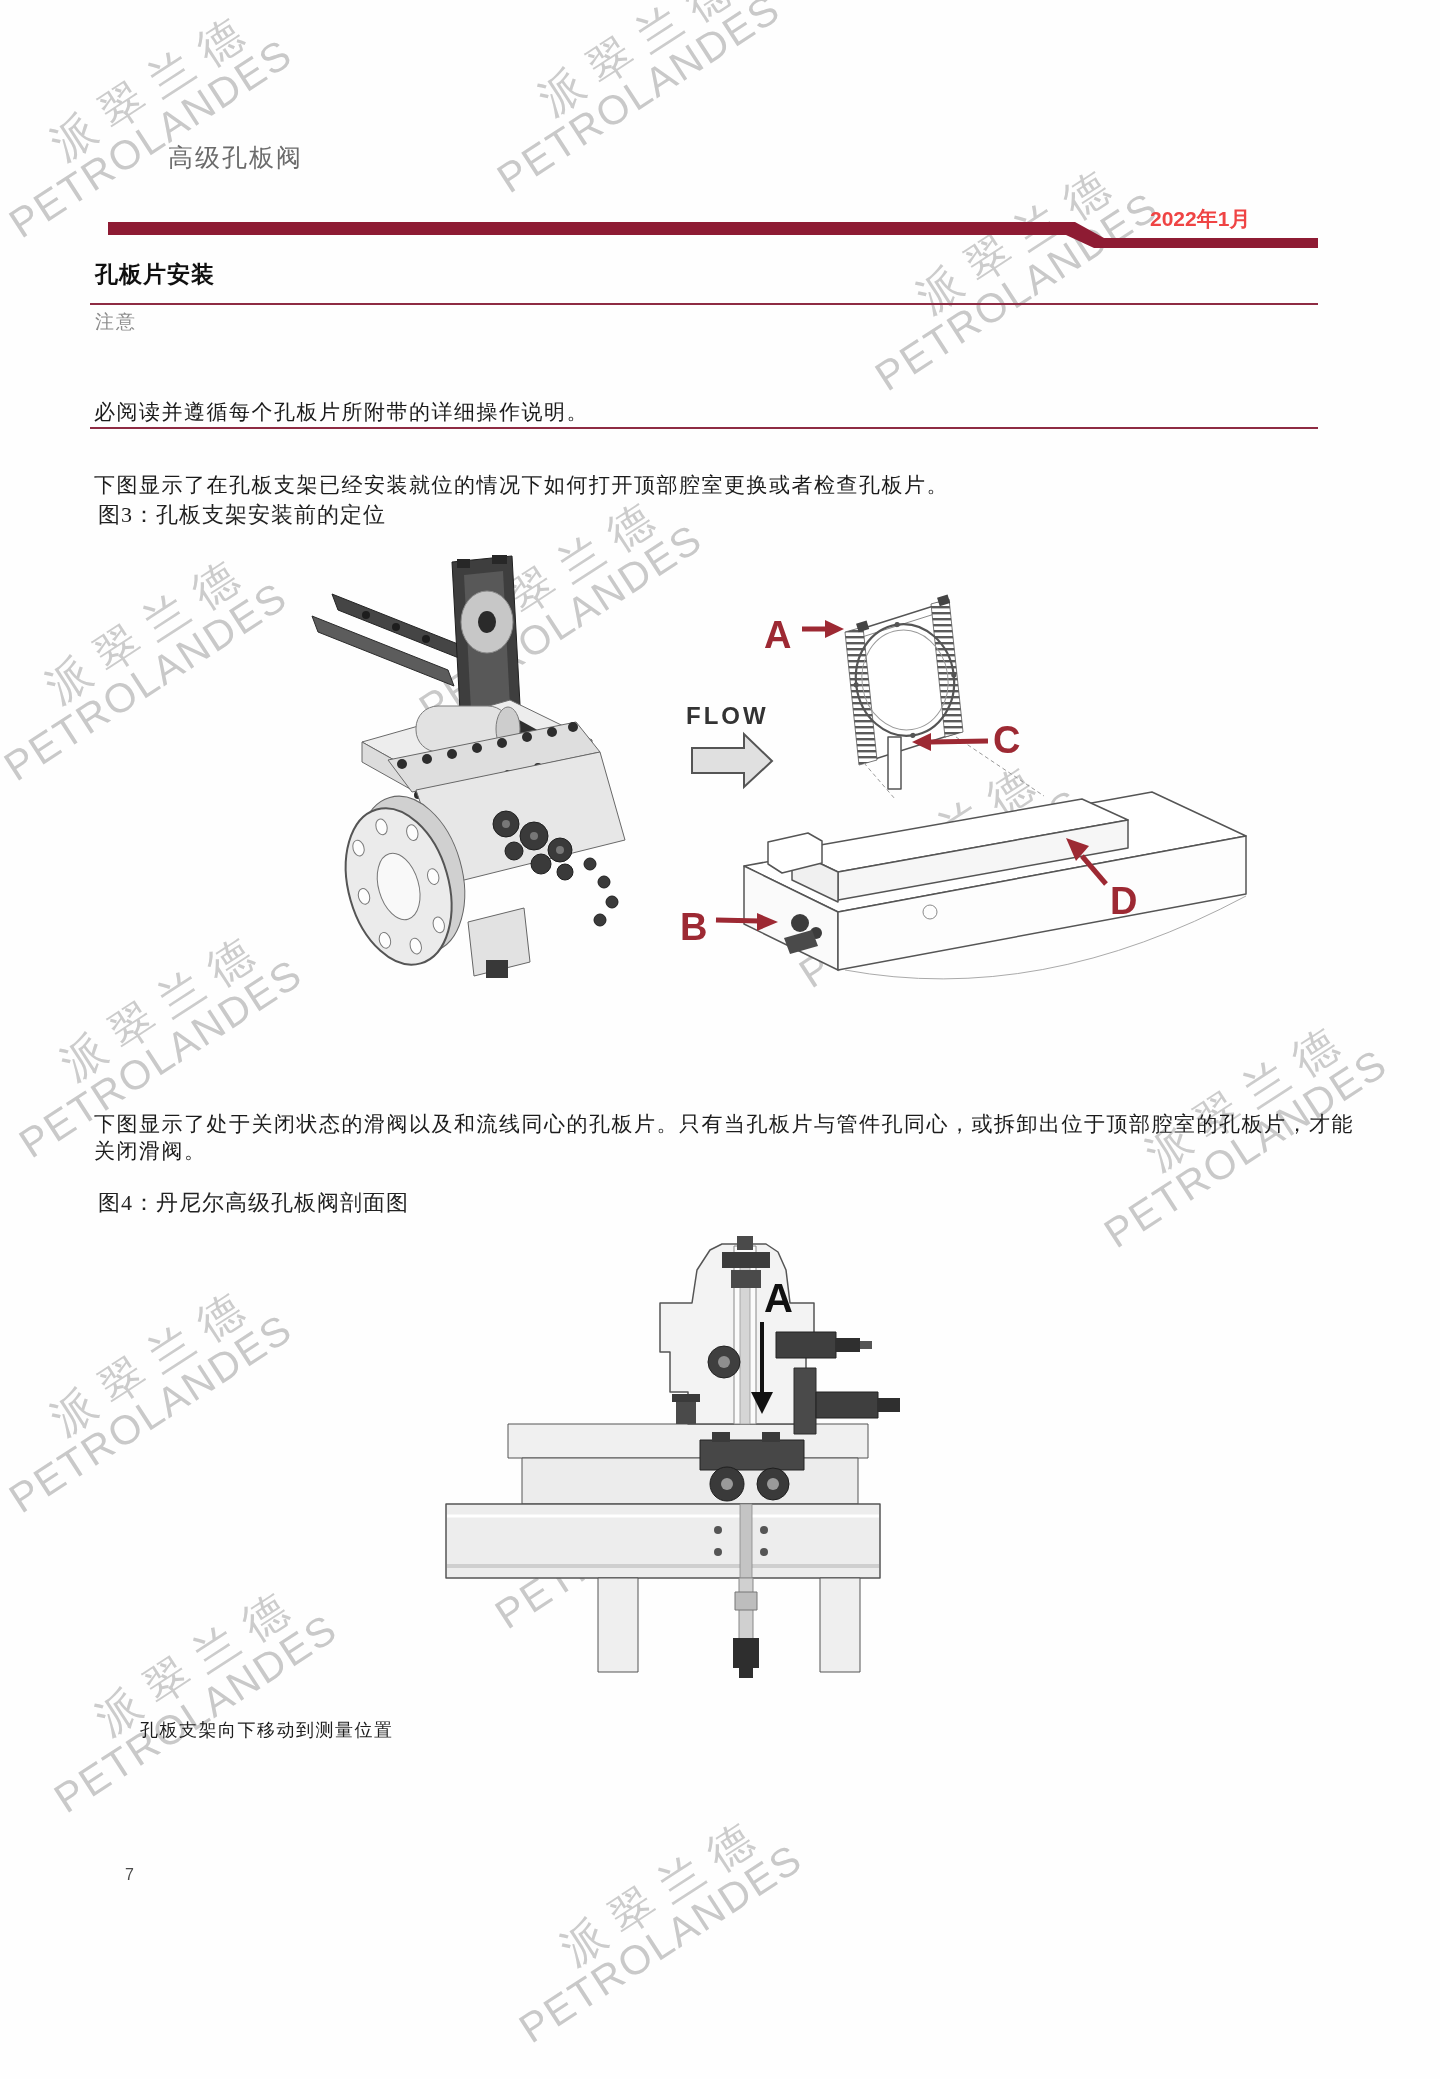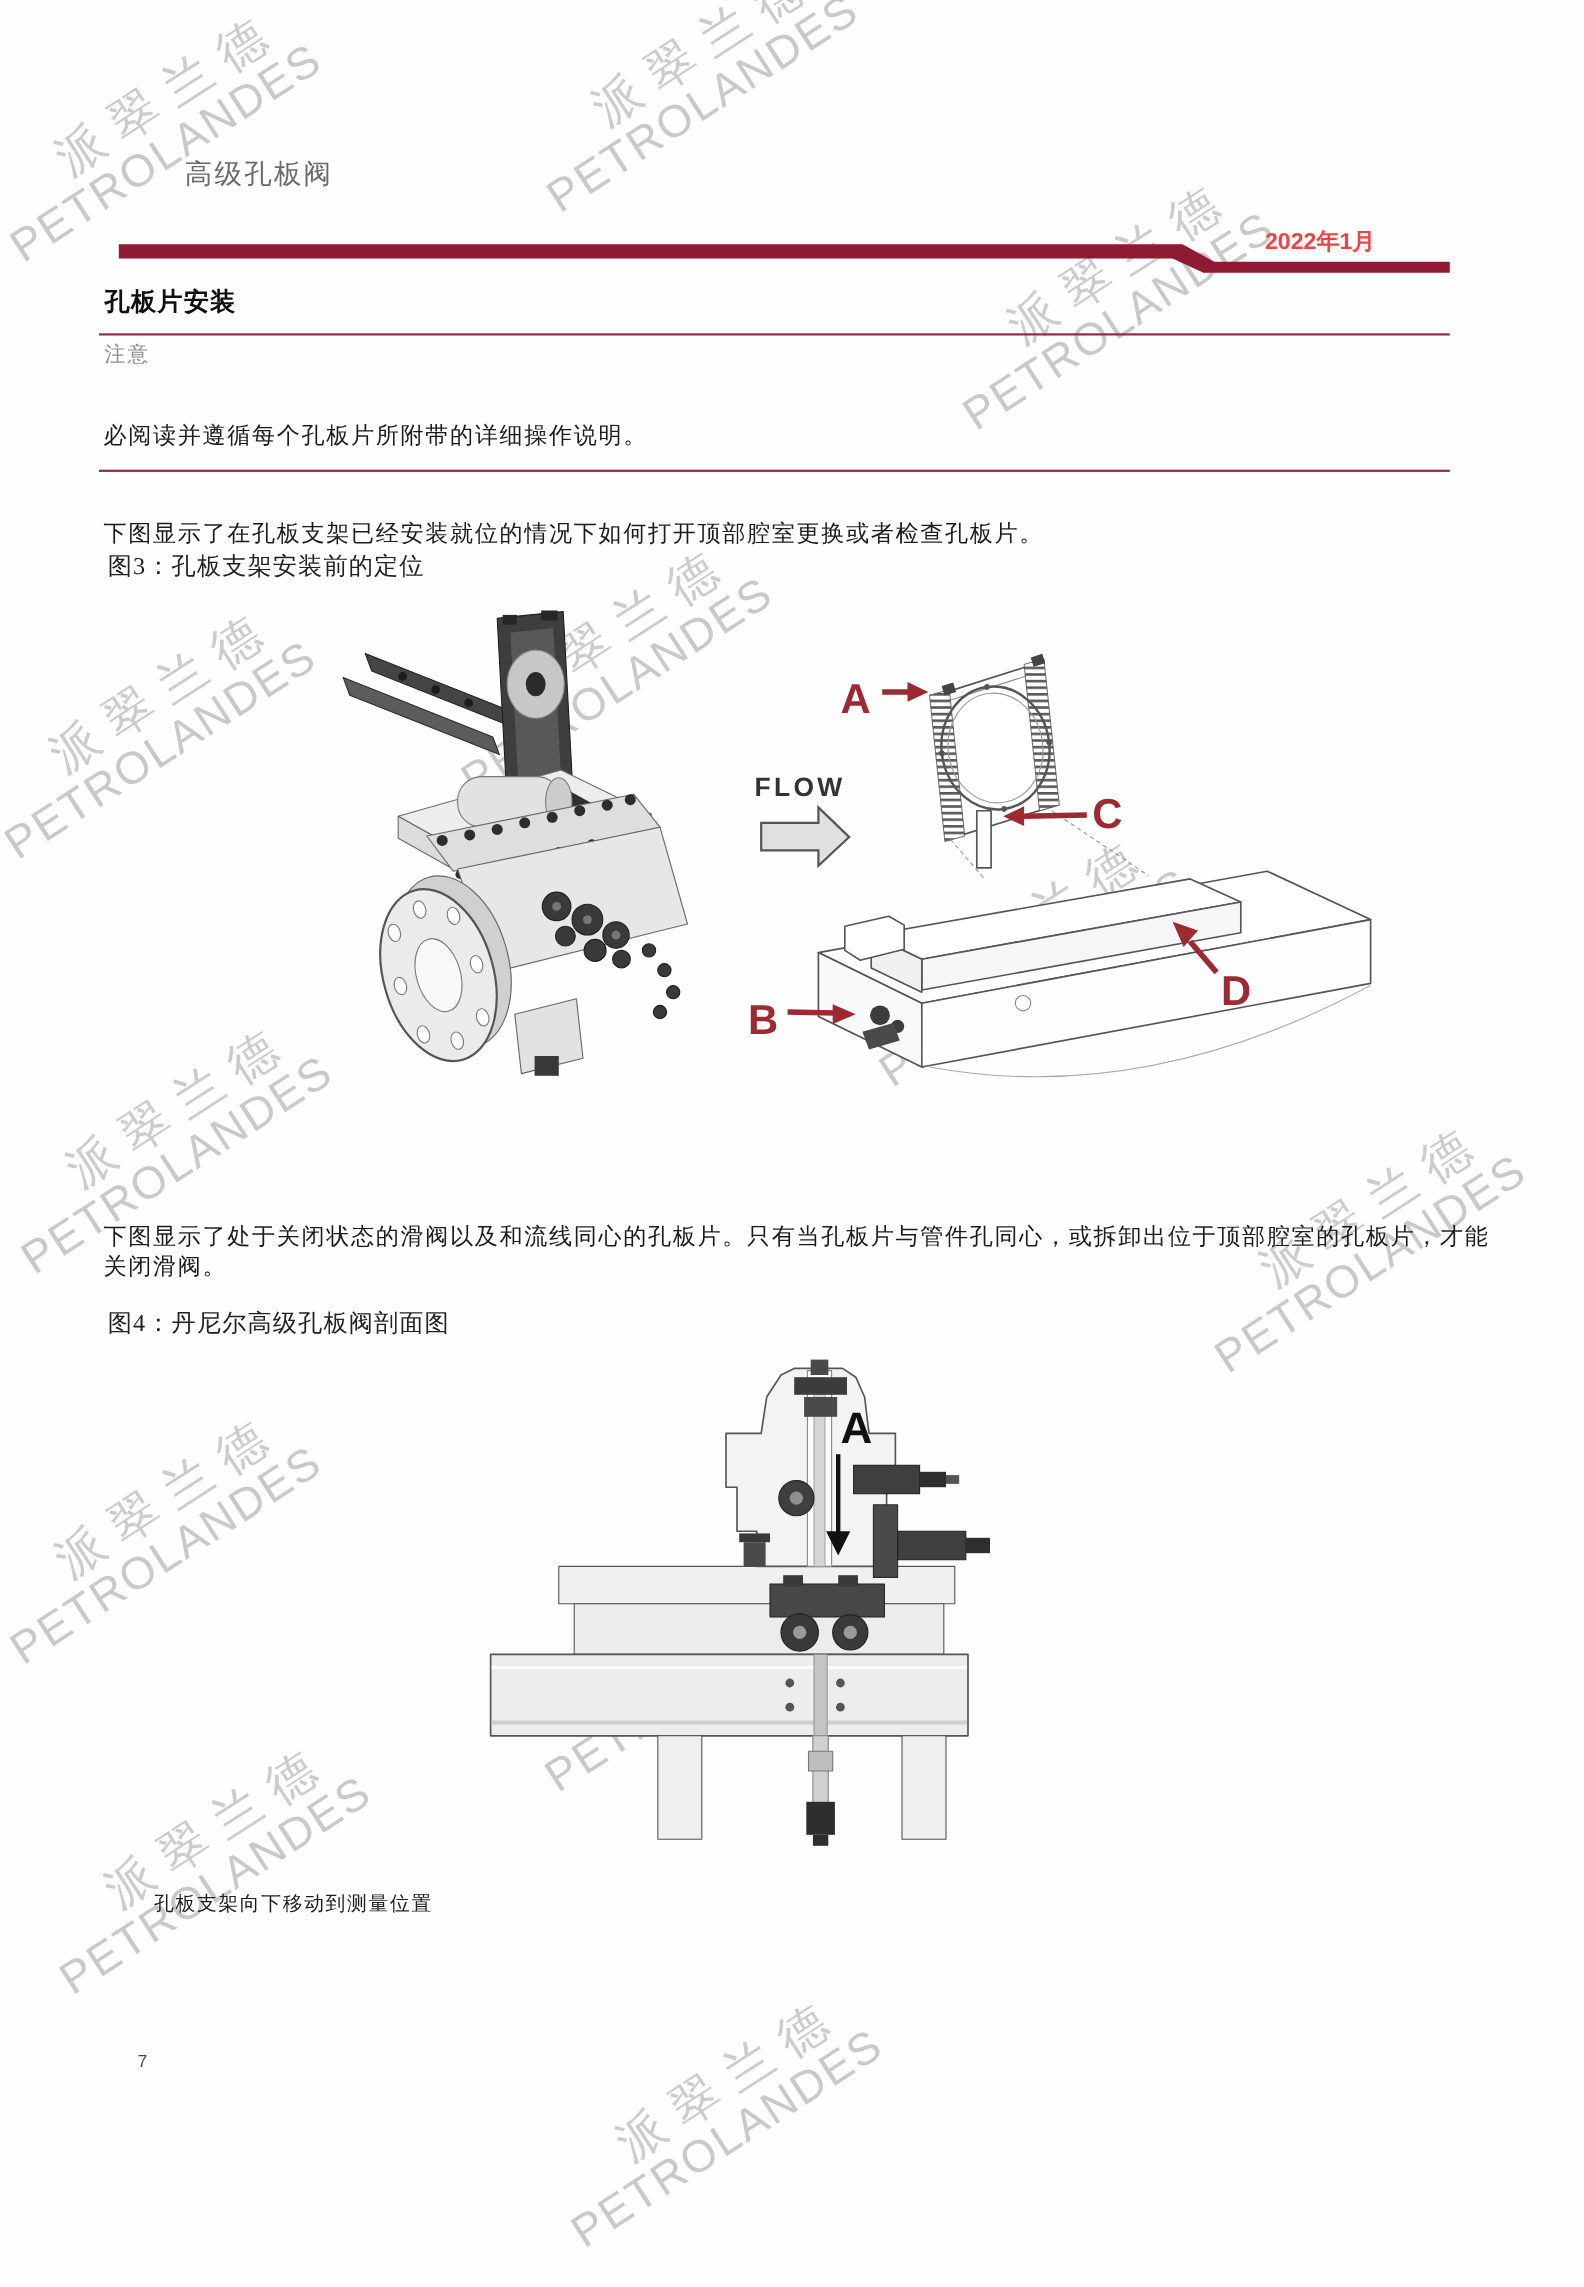--- a/index.html
+++ b/index.html
@@ -24,21 +24,21 @@
   
   .section-title{position:absolute;left:95px;top:259px;font-family:"Liberation Sans",sans-serif;
     font-weight:bold;font-size:23px;color:#101010;letter-spacing:1px;}
   .rule{position:absolute;left:90px;width:1228px;height:2px;background:#8e2b43;}
   .rule-note-top{top:303px;}
   .rule-note-bottom{top:427px;}
   .note-label{position:absolute;left:95px;top:309px;font-family:"Liberation Sans",sans-serif;
     font-size:19px;color:#8d8d8d;letter-spacing:2px;}
   .body-line{position:absolute;left:94px;font-size:21px;letter-spacing:1.5px;color:#1b1b1b;white-space:nowrap;}
   .note-line1{top:349px;}
-  .note-line2{top:382px;}
+  .note-line2{top:398px;}
   .para1{top:471px;}
   .caption{position:absolute;left:98px;font-size:22px;letter-spacing:1px;color:#222;white-space:nowrap;}
   .fig3-caption{top:500px;}
   .fig4-caption{top:1188px;}
   .legend{position:absolute;left:140px;top:970px;font-size:18px;letter-spacing:1.5px;
     color:#1b1b1b;line-height:27px;}
   .para2-line1{top:1110px;}
   .para2-line2{top:1137px;}
   .fig4-note{position:absolute;left:140px;top:1684px;font-size:18px;letter-spacing:1.5px;margin-top:34px;}
   .page-number{position:absolute;left:125px;top:1866px;font-family:"Liberation Sans",sans-serif;

